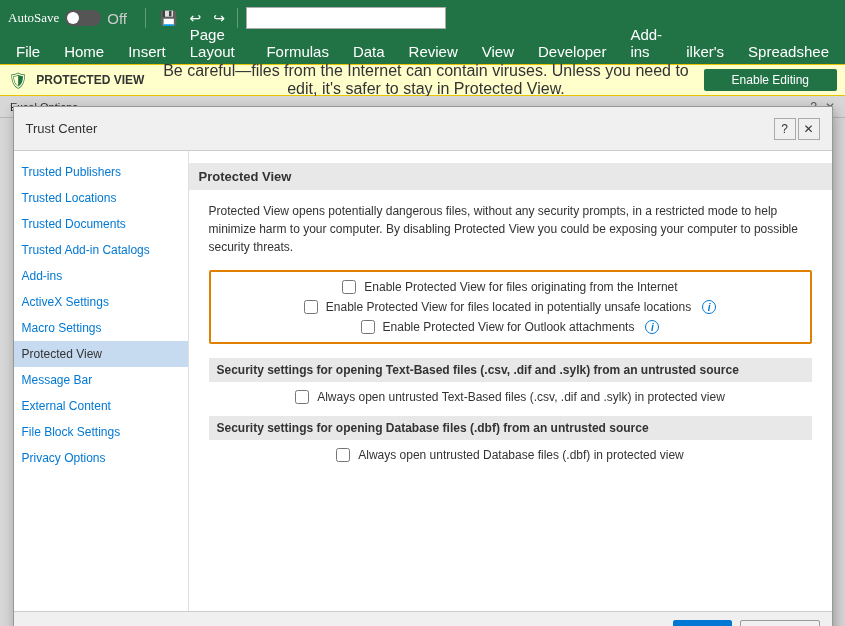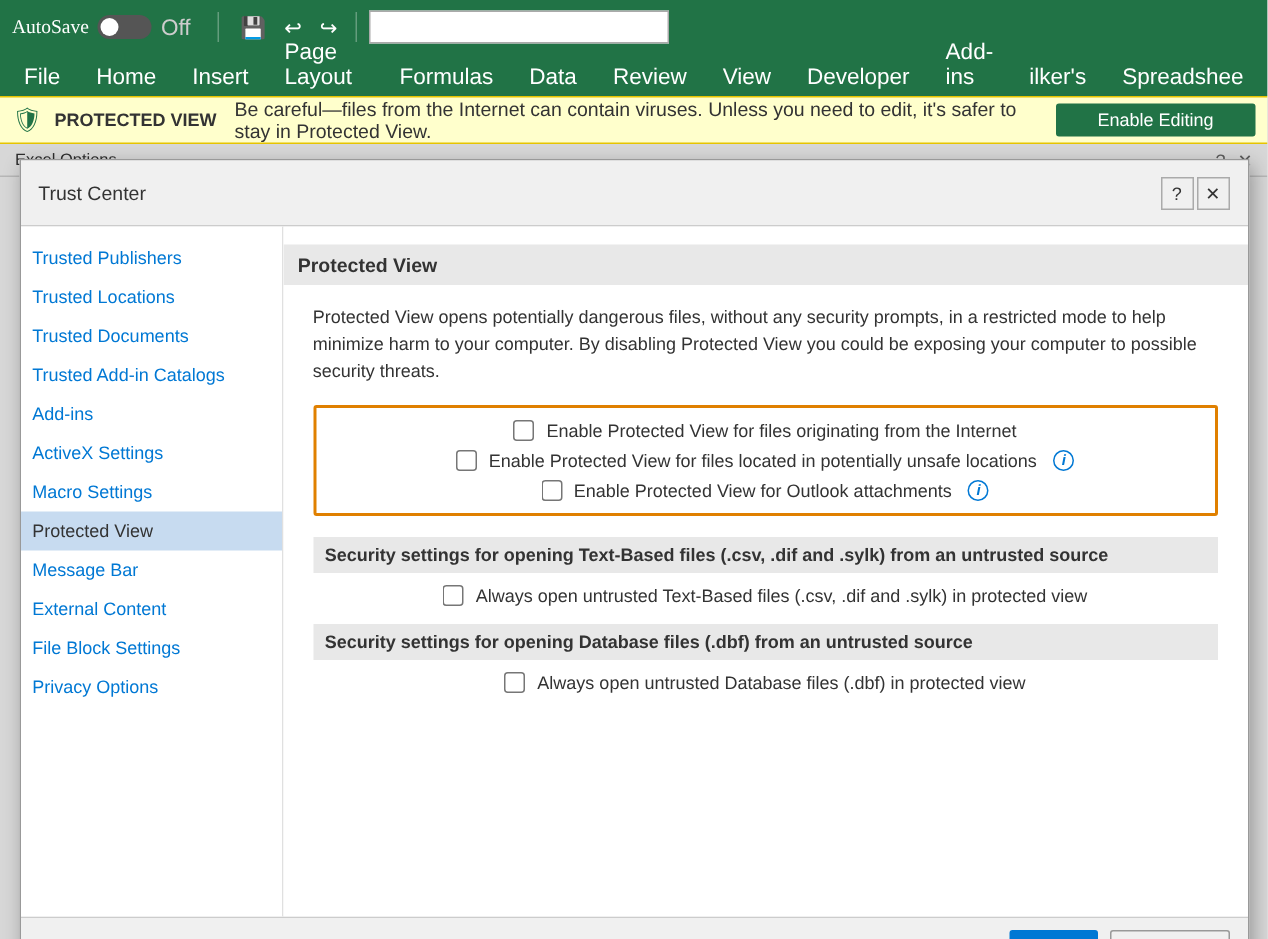--- a/index.html
+++ b/index.html
@@ -17,21 +17,21 @@
     .toolbar-sep { width: 1px; height: 20px; background: rgba(255,255,255,0.3); margin: 0 4px; }
 
     
     .ribbon-tabs { background: #217346; height: 28px; display: flex; align-items: flex-end; padding: 0 4px; }
     .ribbon-tab { color: #ffffff; font-size: 15px; padding: 4px 12px; cursor: pointer; border-radius: 2px 2px 0 0; }
 
     
     .protected-bar { background: #ffc; border-top: 1px solid #e6c400; border-bottom: 1px solid #e6c400; height: 32px; display: flex; align-items: center; padding: 0 8px; gap: 8px; }
     .pv-shield { color: #217346; font-size: 16px; }
     .pv-title { font-weight: bold; font-size: 12px; color: #333; margin-right: 4px; }
-    .pv-text { font-size: 13px; color: #333; flex: 1; }
+    .pv-text { font-size: 16px; color: #333; flex: 1; text-align: center; }
     .pv-button { background: #217346; color: white; border: none; padding: 4px 28px; font-size: 12px; cursor: pointer; border-radius: 2px; }
 
     
     .main-area { background: #f0f0f0; position: relative; height: calc(626px - 96px); }
 
     
     .excel-options-bar { background: #f0f0f0; border-bottom: 1px solid #ccc; height: 22px; display: flex; align-items: center; padding: 0 10px; }
     .excel-options-title { font-size: 11px; color: #333; flex: 1; }
 
     

